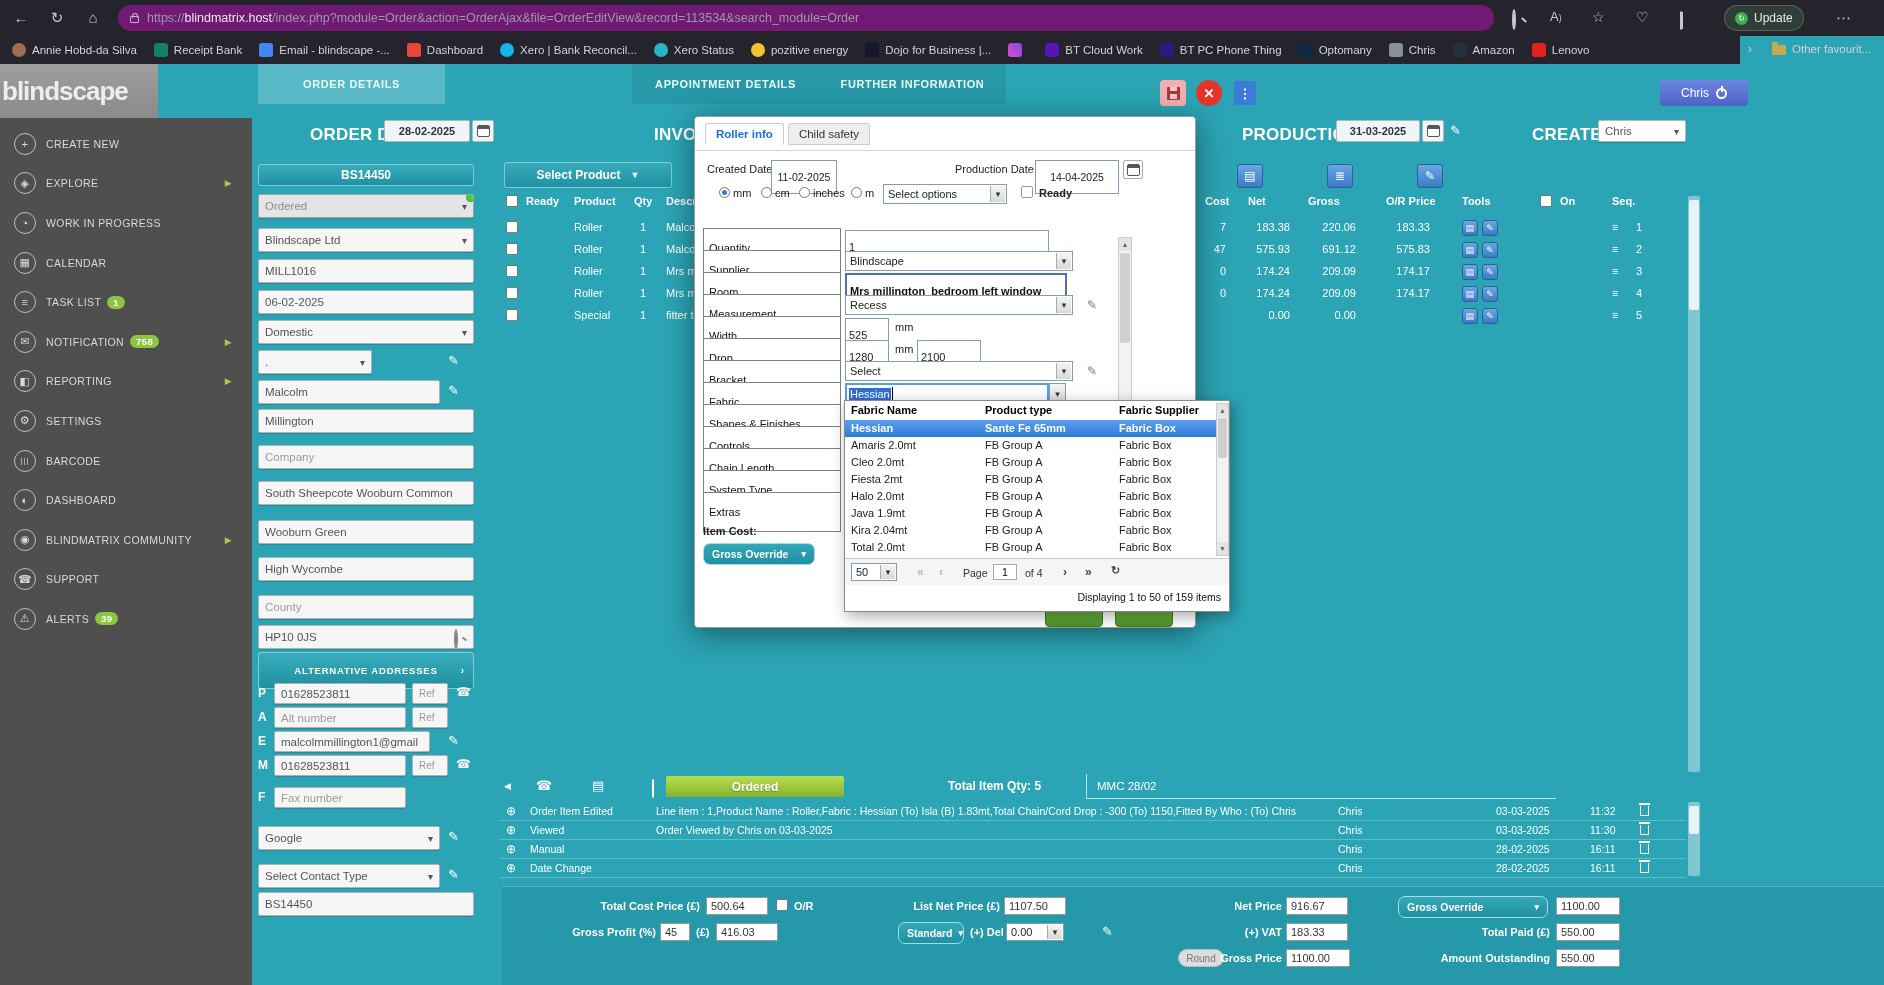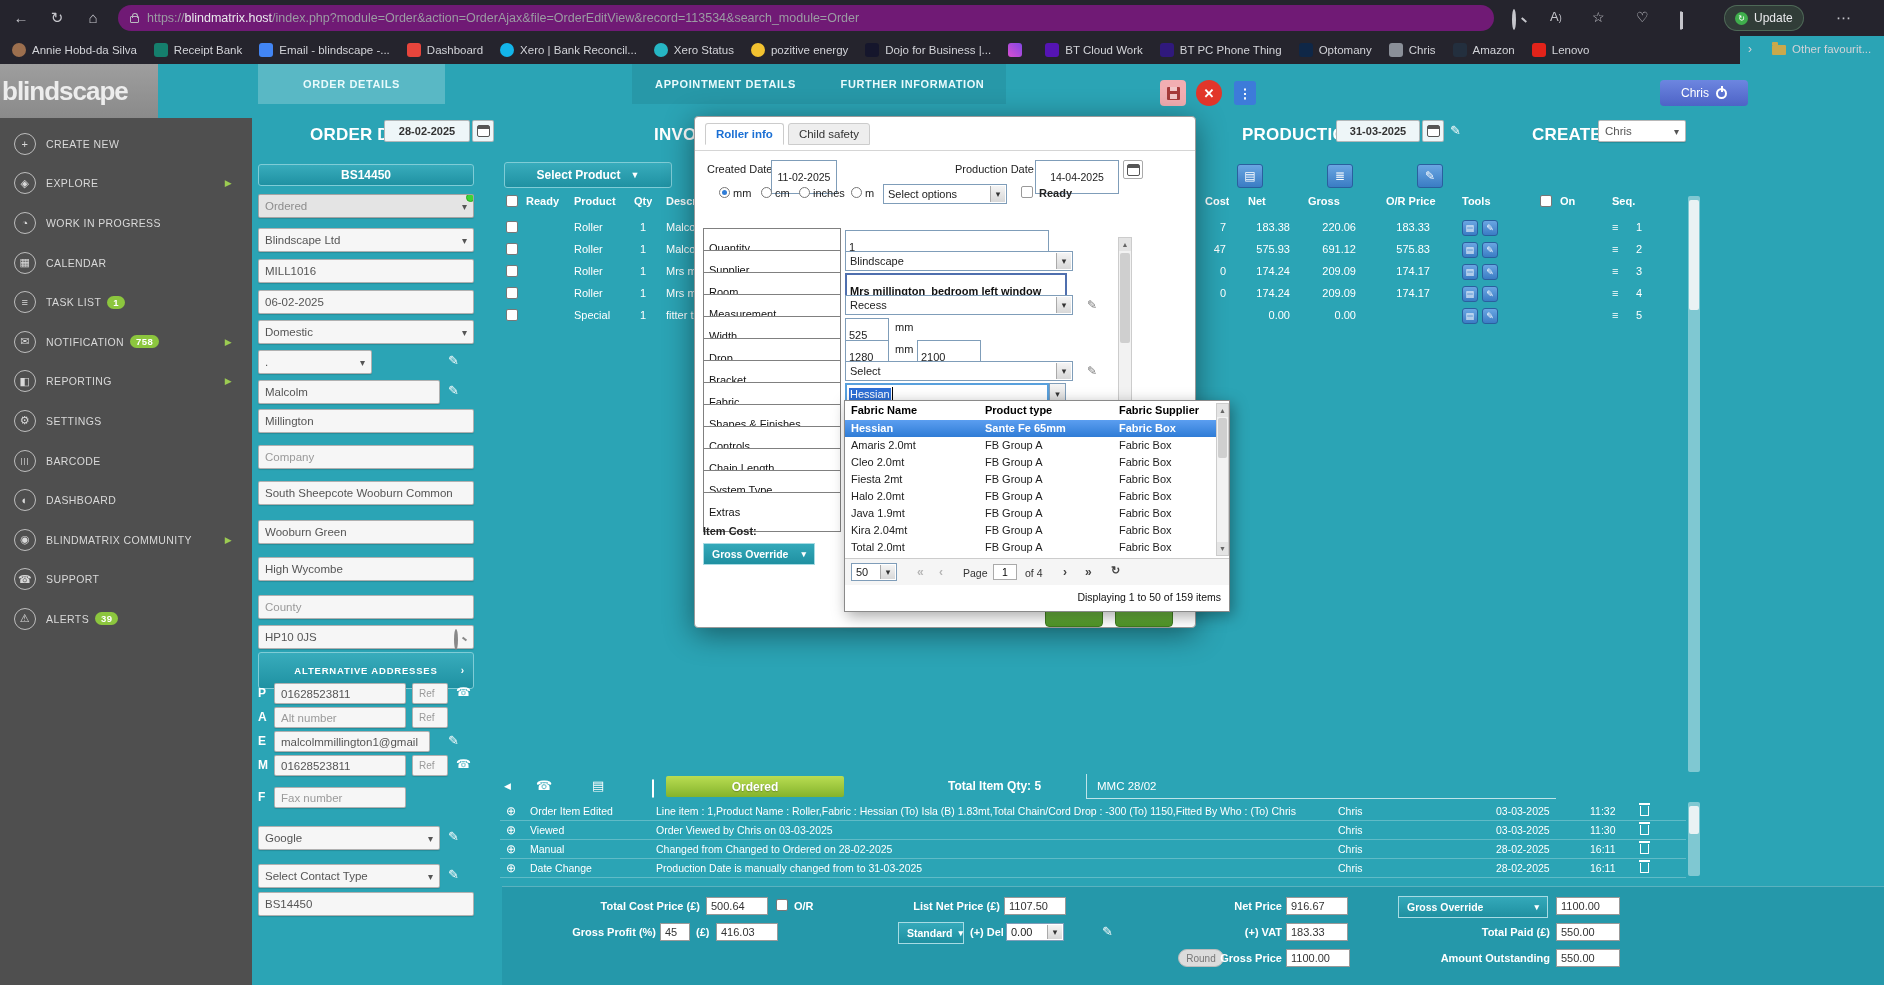--- a/index.html
+++ b/index.html
@@ -74,21 +74,21 @@
 .hrow{position:absolute;width:100%;height:19px;color:#fff;font-size:10.5px;border-bottom:1px solid rgba(255,255,255,.25)}
 .trash{width:9px;height:10px;border:1px solid #fff;border-top:none;border-radius:0 0 1px 1px;position:relative;display:inline-block}
 .trash::before{content:"";position:absolute;left:-2px;top:-3px;width:11px;height:2px;background:#fff}
 .clip{width:7px;height:13px;border:1.5px solid #fff;border-radius:4px;transform:rotate(35deg)}
 .sbtrack{background:rgba(255,255,255,.4);border-radius:2px}
 .sbthumb{background:#e9f2f4;border-radius:2px}
 
 .totals{background:#2598AA;border-top:1px solid rgba(255,255,255,.25)}
 .tlabel{position:absolute;color:#fff;font-size:11px;font-weight:700;text-align:right;white-space:nowrap}
 .tin{position:absolute;height:18px;border:1px solid #999;background:#fff;color:#333;font-size:11px;padding:0 4px;font-family:"Liberation Sans",sans-serif}
-.tsel{background:linear-gradient(#34a9ba,#1f90a1);border:1px solid #a7dbe3;border-radius:0;color:#fff;font-size:10.5px;font-weight:700;display:flex;align-items:center;padding:10px 8px;white-space:nowrap}
+.tsel{background:linear-gradient(#34a9ba,#1f90a1);border:1px solid #a7dbe3;border-radius:7px;color:#fff;font-size:10.5px;font-weight:700;display:flex;align-items:center;padding:10px 8px;white-space:nowrap}
 .tsel::after{content:"▾";margin-left:auto;font-size:9px;color:#fff;padding-left:6px}
 .round{background:#dcdcdc;border:1px solid #bbb;border-radius:9px;color:#777;font-size:10px;display:flex;align-items:center;justify-content:center}
 
 .modal{background:#fff;border:1px solid #9a9a9a;border-radius:4px;box-shadow:0 6px 30px rgba(0,0,0,.45)}
 .mtab{padding:4px 10px;font-size:11.5px;color:#333;background:#eee;border:1px solid #ccc;margin-right:4px;border-radius:3px 3px 0 0}
 .mtab.active{color:#1a6fd4;font-weight:700;background:#fff;border-bottom-color:#fff}
 .mlabel{position:absolute;left:8px;width:138px;height:40px;border:1px solid #808080;background:#fff;color:#111;font-size:11px;display:flex;align-items:center;padding-left:5px;white-space:nowrap}
 .minput{position:absolute;border:1px solid #7f9db9;background:#fff;color:#222;font-size:11px;height:19px;padding:16px 3px;font-family:"Liberation Sans",sans-serif}
 .msel{position:absolute;border:1px solid #7f9db9;background:#fff;color:#222;font-size:11px;height:20px;display:flex;align-items:center;padding-left:4px;white-space:nowrap}
 .msel::after{content:"▾";position:absolute;right:1px;top:1px;width:14px;bottom:1px;background:linear-gradient(#f4f4f4,#d8d8d8);border-left:1px solid #aaa;color:#333;font-size:9px;display:flex;align-items:center;justify-content:center}
@@ -491,30 +491,28 @@
       <span class="tcell" style="left:30px;top:3px;width:118px">Viewed</span>
       <span class="tcell" style="left:156px;top:3px;width:670px">Order Viewed by Chris on 03-03-2025</span>
       <span class="tcell" style="left:838px;top:3px">Chris</span>
       <span class="tcell" style="left:996px;top:3px">03-03-2025</span>
       <span class="tcell" style="left:1090px;top:3px">11:30</span>
       <span class="abs" style="left:1140px;top:4px"><span class="trash"></span></span>
     </div>
     <div class="hrow" style="top:38px">
       <span class="tcell" style="left:6px;top:2px;font-size:12px">⊕</span>
       <span class="tcell" style="left:30px;top:3px;width:118px">Manual</span>
-      <span class="tcell" style="left:156px;top:3px;width:670px">Changed from Changed to Ordered on 28-02-2025</span>
       <span class="tcell" style="left:838px;top:3px">Chris</span>
       <span class="tcell" style="left:996px;top:3px">28-02-2025</span>
       <span class="tcell" style="left:1090px;top:3px">16:11</span>
       <span class="abs" style="left:1140px;top:4px"><span class="trash"></span></span>
     </div>
     <div class="hrow" style="top:57px">
       <span class="tcell" style="left:6px;top:2px;font-size:12px">⊕</span>
       <span class="tcell" style="left:30px;top:3px;width:118px">Date Change</span>
-      <span class="tcell" style="left:156px;top:3px;width:670px">Production Date is manually changed from  to 31-03-2025</span>
       <span class="tcell" style="left:838px;top:3px">Chris</span>
       <span class="tcell" style="left:996px;top:3px">28-02-2025</span>
       <span class="tcell" style="left:1090px;top:3px">16:11</span>
       <span class="abs" style="left:1140px;top:4px"><span class="trash"></span></span>
     </div>
   </div>
   <div class="abs sbtrack" style="left:1688px;top:802px;width:12px;height:74px"></div>
   <div class="abs sbthumb" style="left:1689px;top:806px;width:10px;height:28px"></div>
 
   <div class="abs totals" style="left:502px;top:886px;width:1382px;height:99px">

